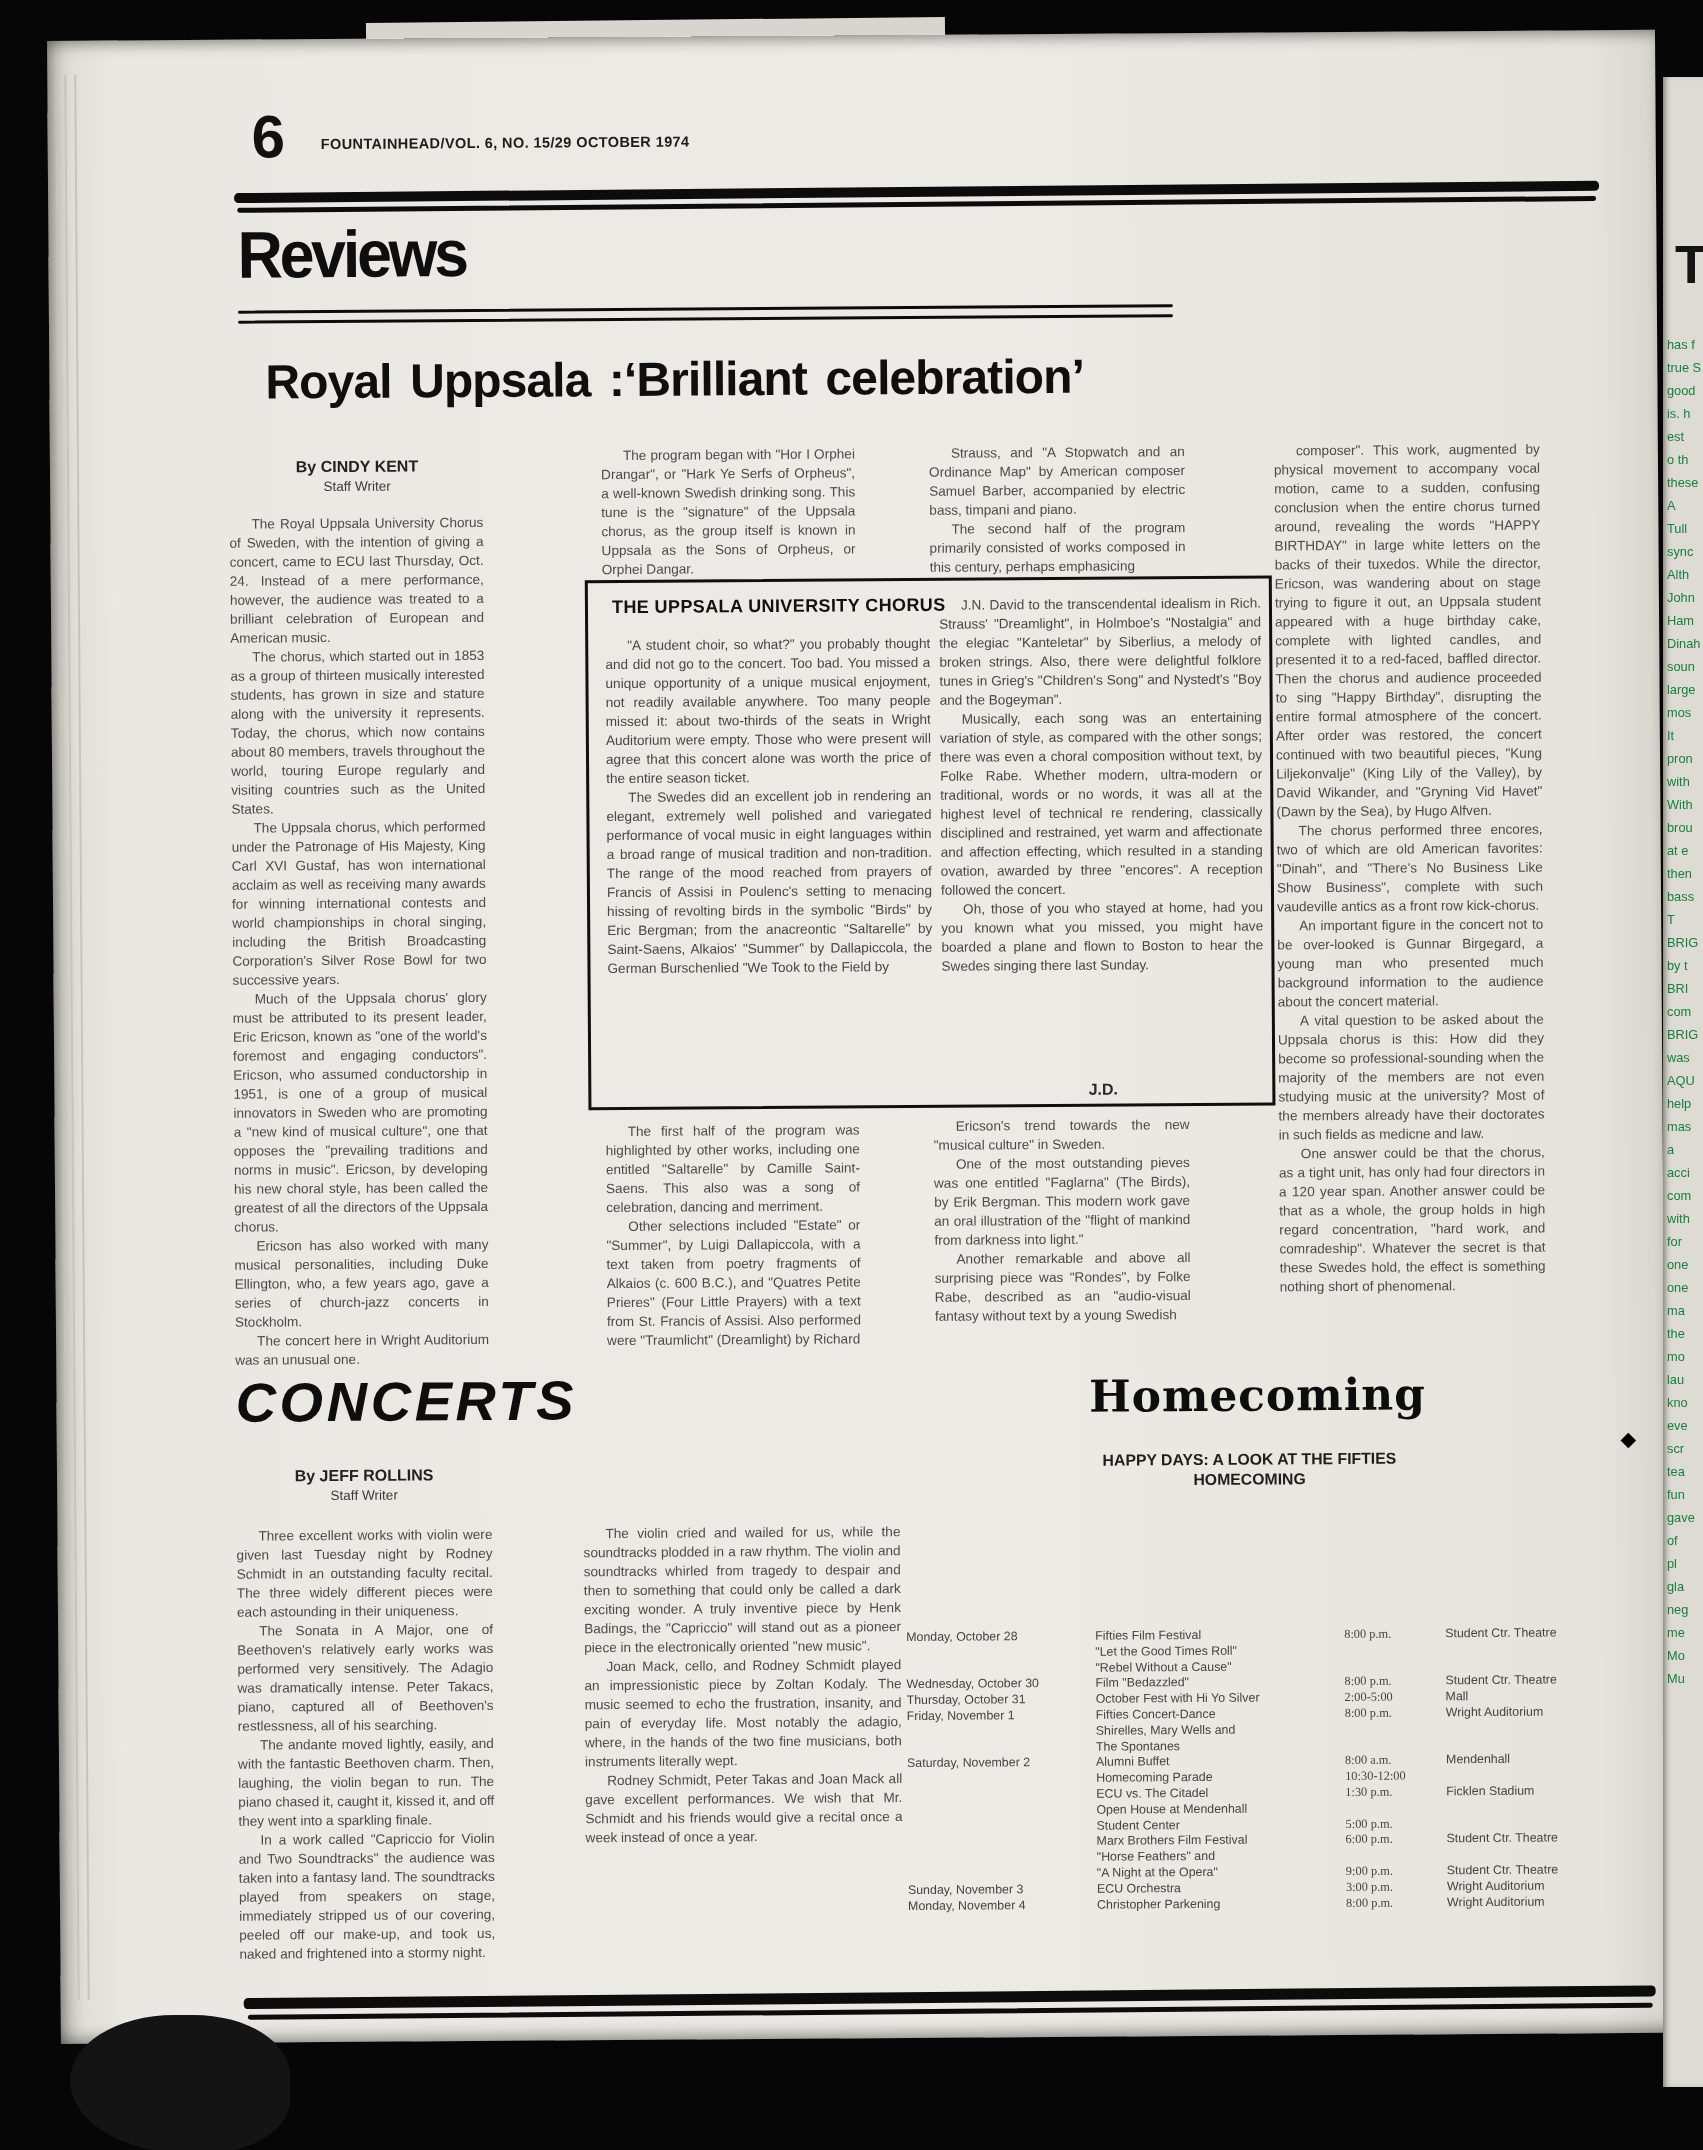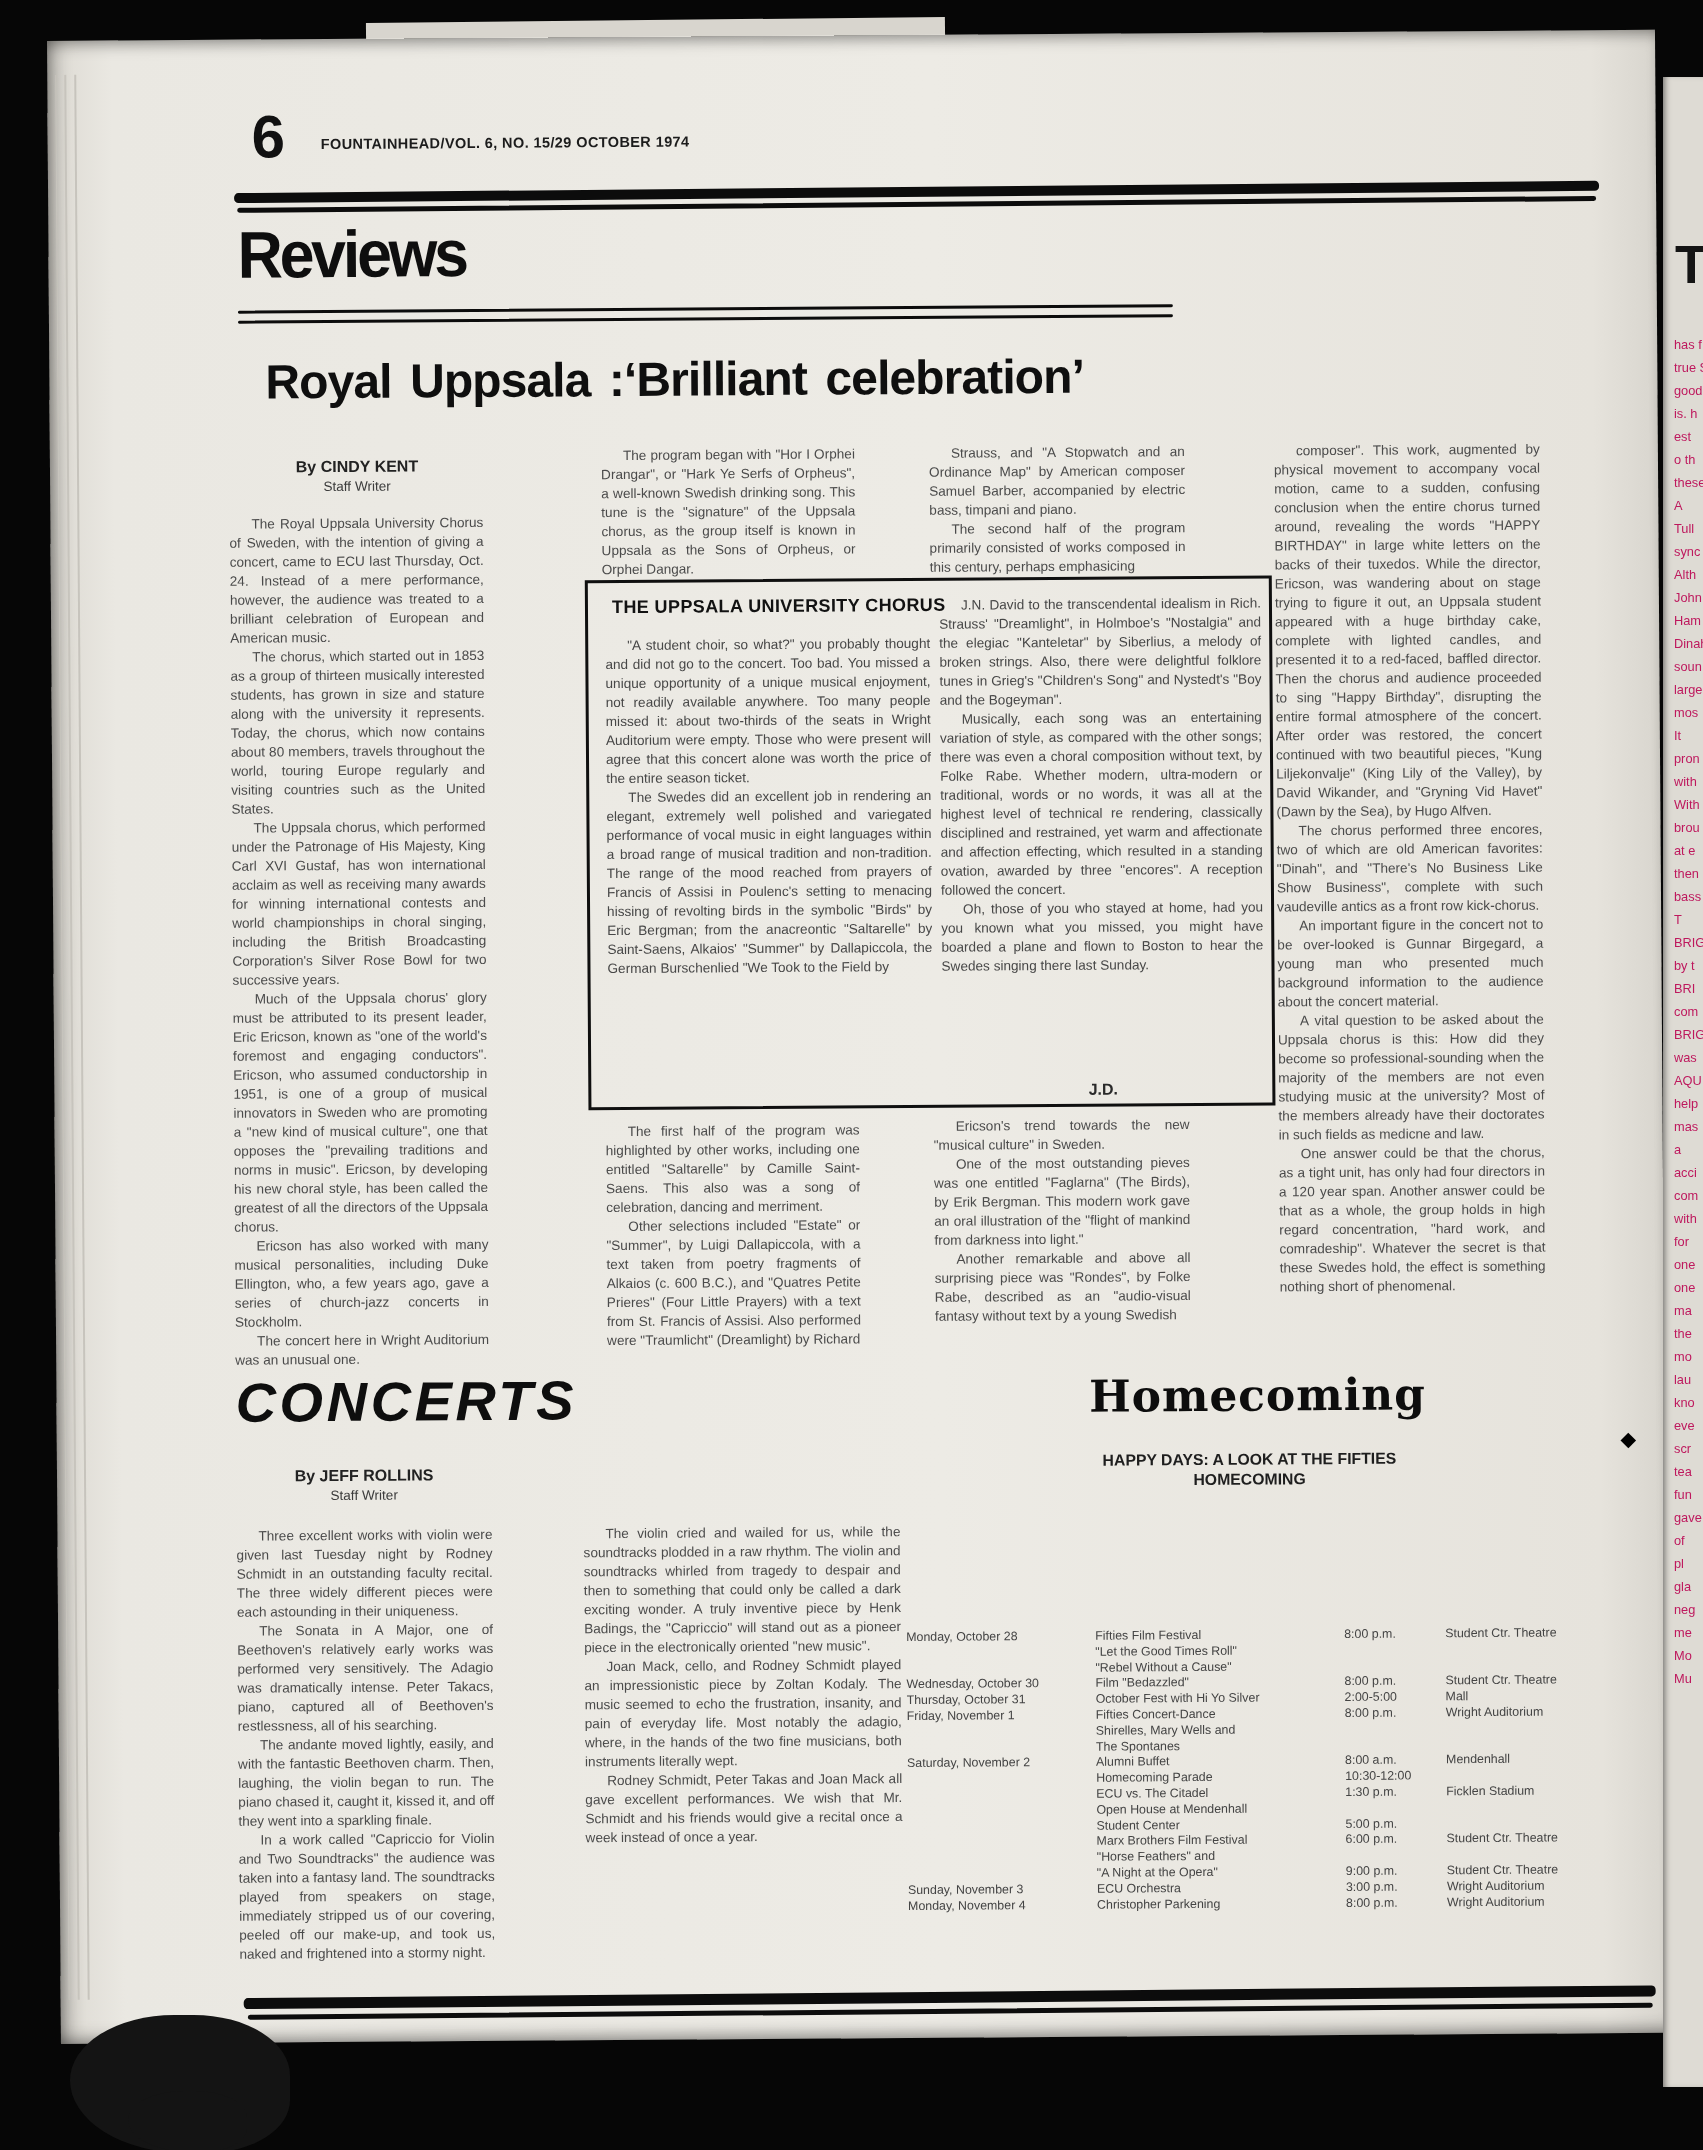--- a/index.html
+++ b/index.html
@@ -42,29 +42,29 @@
   }
   .homecoming-title{
     position:absolute;left:1005px;top:1337px;width:392px;text-align:center;
     font-family:"DejaVu Serif", serif;font-size:44px;font-weight:bold;letter-spacing:0.9px;color:#0d0d0d;
   }
   .homecoming-sub{position:absolute;left:954px;top:1417px;width:477px;text-align:center;font-size:15.8px;font-weight:bold;color:#1e1e1e;line-height:20.4px;}
   .schedule{position:absolute;left:848px;top:1595px;width:724px;font-size:12.4px;line-height:15.8px;color:#444;}
   .sched-row{display:grid;grid-template-columns:189px 249px 101px 186px;}
   .sched-date{white-space:nowrap;}
   .sched-event{white-space:nowrap;}
-  .sched-time{white-space:nowrap;}
+  .sched-time{white-space:nowrap;font-family:Liberation Serif, serif;}
   .sched-location{white-space:nowrap;}
   .diamond{position:absolute;left:1566px;top:1405px;width:11px;height:11px;background:#000;transform:rotate(45deg);}
   .sliver{
     position:absolute;left:1663px;top:77px;width:41px;height:2010px;
     background:#dedbd4;overflow:hidden;box-shadow:inset 5.1px 0 6.8px -3.4px rgba(0,0,0,.5);
   }
   .sliver-headline{font-size:53px;font-weight:bold;color:#141414;margin:162px 0 43px 12px;line-height:51px;}
-  .frag{font-size:12.8px;line-height:23px;color:#be185d;padding-left:11px;white-space:nowrap;}
+  .frag{font-size:12.8px;line-height:23px;color:#15803d;padding-left:4px;white-space:nowrap;}
   .blob{position:absolute;background:#141414;border-radius:52% 48% 42% 58%;}
   .top-sliver{position:absolute;left:366px;top:20.4px;width:579px;height:20.4px;background:#d8d5ce;transform:rotate(-0.6deg);}
 </style>
 </head>
 <body>
 
 <div class="top-sliver"></div>
 
 <div class="page">
   <div class="edge-line" style="left:7.7px;"></div>

